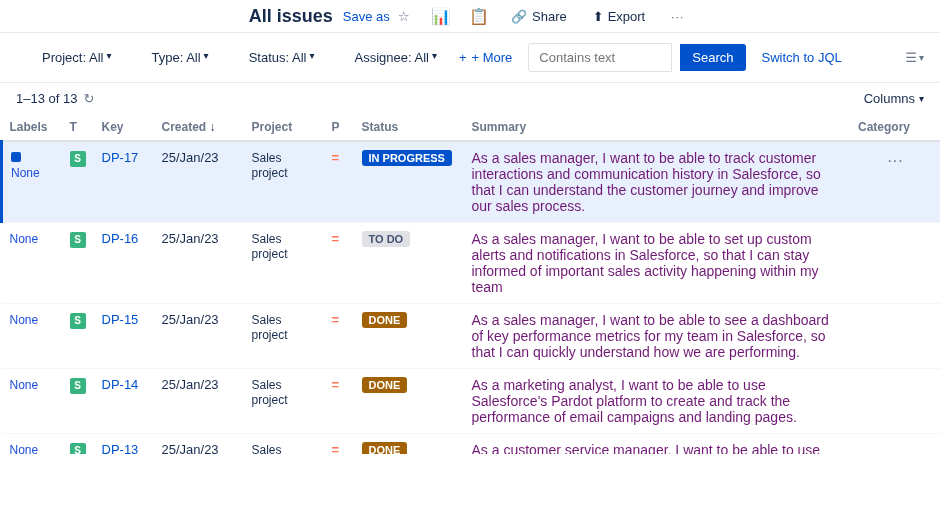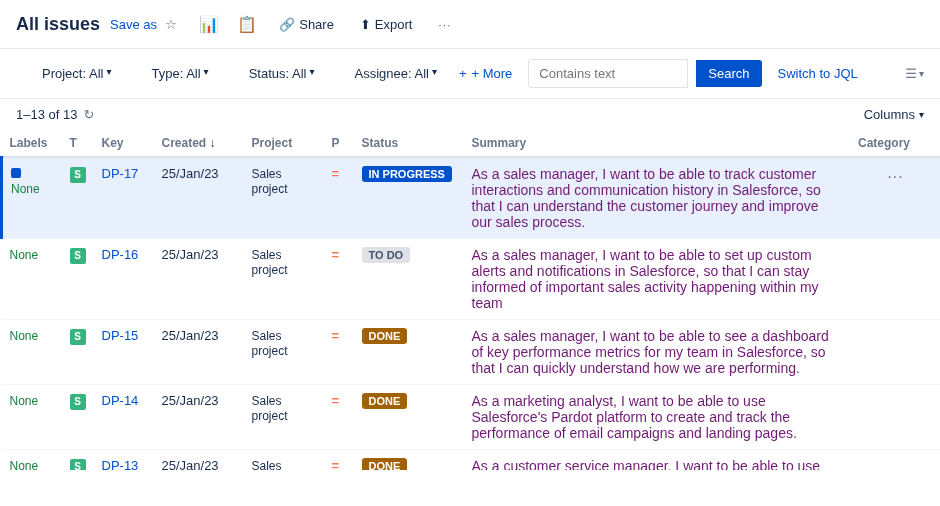--- a/index.html
+++ b/index.html
@@ -1,31 +1,31 @@
 <!DOCTYPE html>
 <html><head>
   <meta charset="utf-8">
   <style>
     * { box-sizing: border-box; margin: 0; padding: 0; }
     body { font-family: -apple-system, BlinkMacSystemFont, 'Segoe UI', Arial, sans-serif; font-size: 13px; color: #172b4d; background: #fff; width: 940px; height: 506px; overflow: hidden; }
 
     
-    .top-bar { display: flex; align-items: center; justify-content: flex-start; padding: 10px 16px; border-bottom: 1px solid #e8e8e8; }
+    .top-bar { display: flex; align-items: center; justify-content: center; padding: 2px 16px; border-bottom: 1px solid #e8e8e8; }
     .top-bar-left { display: flex; align-items: center; gap: 10px; }
     .page-title { font-size: 18px; font-weight: 700; color: #172b4d; }
     .save-as-btn { font-size: 13px; color: #0052cc; cursor: pointer; background: none; border: none; }
     .top-bar-right { display: flex; align-items: center; gap: 10px; }
     .icon-btn { background: none; border: none; cursor: pointer; color: #6b778c; display: flex; align-items: center; justify-content: center; width: 28px; height: 28px; border-radius: 3px; }
     .share-btn, .export-btn { display: flex; align-items: center; gap: 4px; background: none; border: none; cursor: pointer; color: #172b4d; font-size: 13px; padding: 4px 8px; border-radius: 3px; }
 
     
     .filter-bar { display: flex; align-items: center; gap: 8px; padding: 10px 16px; border-bottom: 1px solid #e8e8e8; }
     .filter-btn { display: flex; align-items: flex-start; gap: 3px; background: none; border: none; cursor: pointer; color: #172b4d; font-size: 13px; padding: 4px 6px; border-radius: 3px; margin-left: 20px; }
     .more-btn { display: flex; align-items: center; gap: 3px; background: none; border: none; cursor: pointer; color: #0052cc; font-size: 13px; padding: 4px 8px; border-radius: 3px; }
-    .search-input { border: 1px solid #dfe1e6; border-radius: 3px 0 0 3px; padding: 6px 10px; font-size: 13px; color: #172b4d; width: 160px; outline: none; }
+    .search-input { border: 1px solid #dfe1e6; border-radius: 3px 0 0 3px; padding: 6px 10px; font-size: 13px; color: #172b4d; width: 144px; outline: none; }
     .search-btn { background: #0052cc; color: #fff; border: none; border-radius: 0 3px 3px 0; padding: 6px 12px; font-size: 13px; cursor: pointer; font-weight: 500; }
     .switch-jql { background: none; border: none; cursor: pointer; color: #0052cc; font-size: 13px; padding: 4px 8px; }
     .view-toggle { background: none; border: none; cursor: pointer; color: #6b778c; margin-left: auto; display: flex; align-items: center; gap: 2px; font-size: 13px; }
 
     
     .results-bar { display: flex; align-items: center; justify-content: space-between; padding: 8px 16px; }
     .results-count { font-size: 13px; color: #172b4d; display: flex; align-items: center; gap: 6px; }
     .refresh-icon { color: #6b778c; cursor: pointer; }
     .columns-btn { display: flex; align-items: center; gap: 4px; background: none; border: none; cursor: pointer; color: #172b4d; font-size: 13px; }
 
@@ -36,21 +36,21 @@
     .issue-table td { padding: 8px 8px; font-size: 13px; color: #172b4d; border-bottom: 1px solid #f4f5f7; vertical-align: top; }
     .issue-table tr.selected td { background: #e8f0fe; }
     .issue-table tr.selected { border-left: 3px solid #0052cc; }
 
     
     .status-badge { display: inline-block; padding: 2px 7px; border-radius: 3px; font-size: 11px; font-weight: 700; white-space: nowrap; }
     .status-in-progress { background: #0052cc; color: #fff; }
     .status-todo { background: #dfe1e6; color: #42526e; }
     .status-done { background: #a16207; color: #fff; }
 
-    .label-none { font-size: 12px; color: #15803d; }
+    .label-none { font-size: 12px; color: #1d4ed8; }
     .key-link { color: #0052cc; text-decoration: none; cursor: pointer; }
     .project-name { font-size: 12px; }
     .priority-icon { color: #ff7452; }
     .issue-icon { display: inline-flex; align-items: center; justify-content: center; width: 16px; height: 16px; background: #36b37e; border-radius: 2px; color: #fff; font-size: 10px; font-weight: 700; }
     .summary-text { font-size: 14px; color: #701a75; max-width: 430px; }
     .more-actions { opacity: 0; display: flex; align-items: center; justify-content: center; }
     tr:hover .more-actions, tr.selected .more-actions { opacity: 1; }
     .dots-btn { background: none; border: none; cursor: pointer; color: #6b778c; font-size: 16px; padding: 2px 4px; }
 
     .selected-indicator { display: inline-block; width: 10px; height: 10px; background: #0052cc; border-radius: 2px; margin-right: 2px; }

